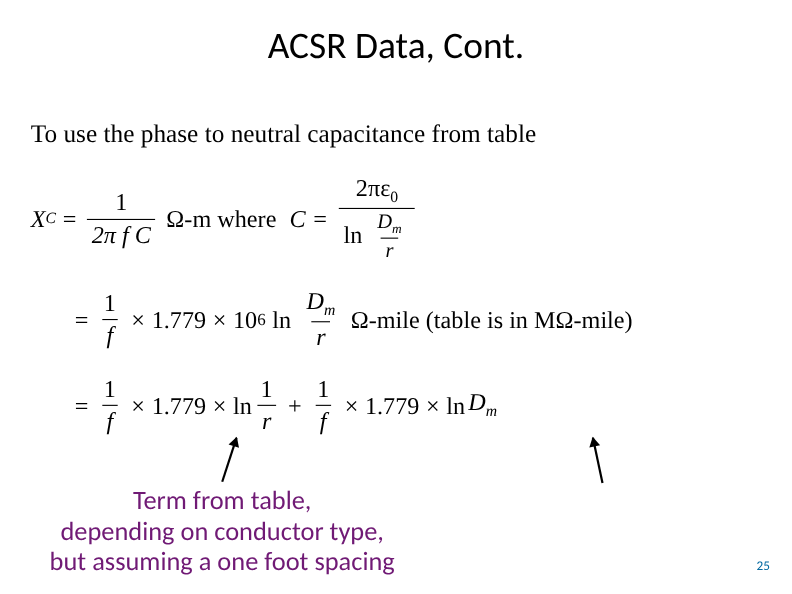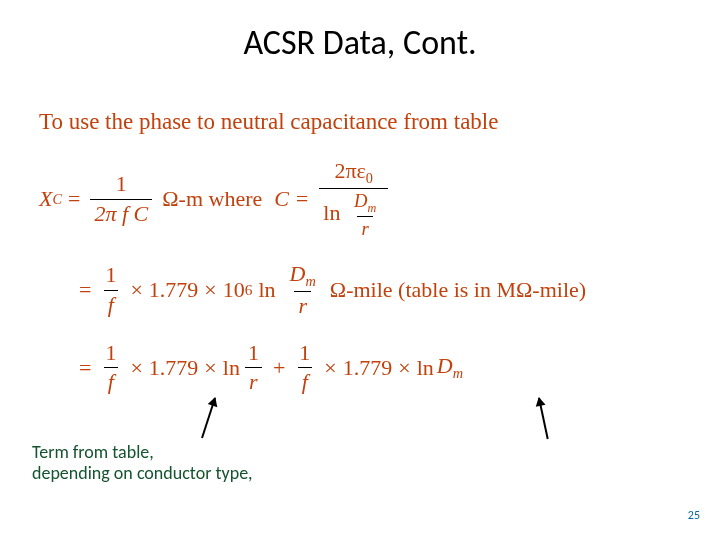--- a/index.html
+++ b/index.html
@@ -19,27 +19,27 @@
     box-sizing: border-box;
   }
   .title {
     text-align: center;
     font-size: 34px;
     font-weight: 400;
     padding-top: 22px;
   }
   .math-block {
     position: absolute;
-    left: 39px;
+    left: 28px;
     top: 108px;
     width: 640px;
     font-family: "Times New Roman", Times, serif;
     font-size: 22px;
     line-height: 1.2;
-    color: #c2410c;
+    color: #000000;
   }
   .intro {
     font-size: 23px;
     margin-bottom: 22px;
   }
   .row {
     display: flex;
     align-items: center;
     margin-bottom: 20px;
   }
@@ -72,23 +72,24 @@
     top: -1px;
     left: -4px;
     border-left: 5px solid transparent;
     border-right: 5px solid transparent;
     border-bottom: 9px solid #000;
   }
 
   .caption {
     position: absolute;
     font-family: Calibri, "Segoe UI", Arial, sans-serif;
-    font-size: 18px;
+    font-size: 24px;
     line-height: 1.15;
-    color: #14532d;
+    color: #701a75;
+    text-align: center;
   }
   .cap-left {
     left: 32px;
     top: 442px;
     width: 340px;
   }
   .cap-right {
     left: 400px;
     top: 442px;
     width: 300px;
@@ -181,18 +182,19 @@
       <span style="padding-left:3px;"><span class="it">D</span><span class="sub">m</span></span>
     </div>
   </div>
 
   <div class="arrow" style="left:214px; top:398px; height:42px; transform:rotate(18deg); transform-origin:top center;"></div>
   <div class="arrow" style="left:538px; top:398px; height:42px; transform:rotate(-12deg); transform-origin:top center;"></div>
 
   <div class="caption cap-left">
     <span>Term from table,</span><br>
     <span>depending on conductor type,</span><br>
+    <span>but assuming a one foot spacing</span>
   </div>
 
 
   <div class="pagenum">25</div>
 
 </div>
 
 </body></html>

